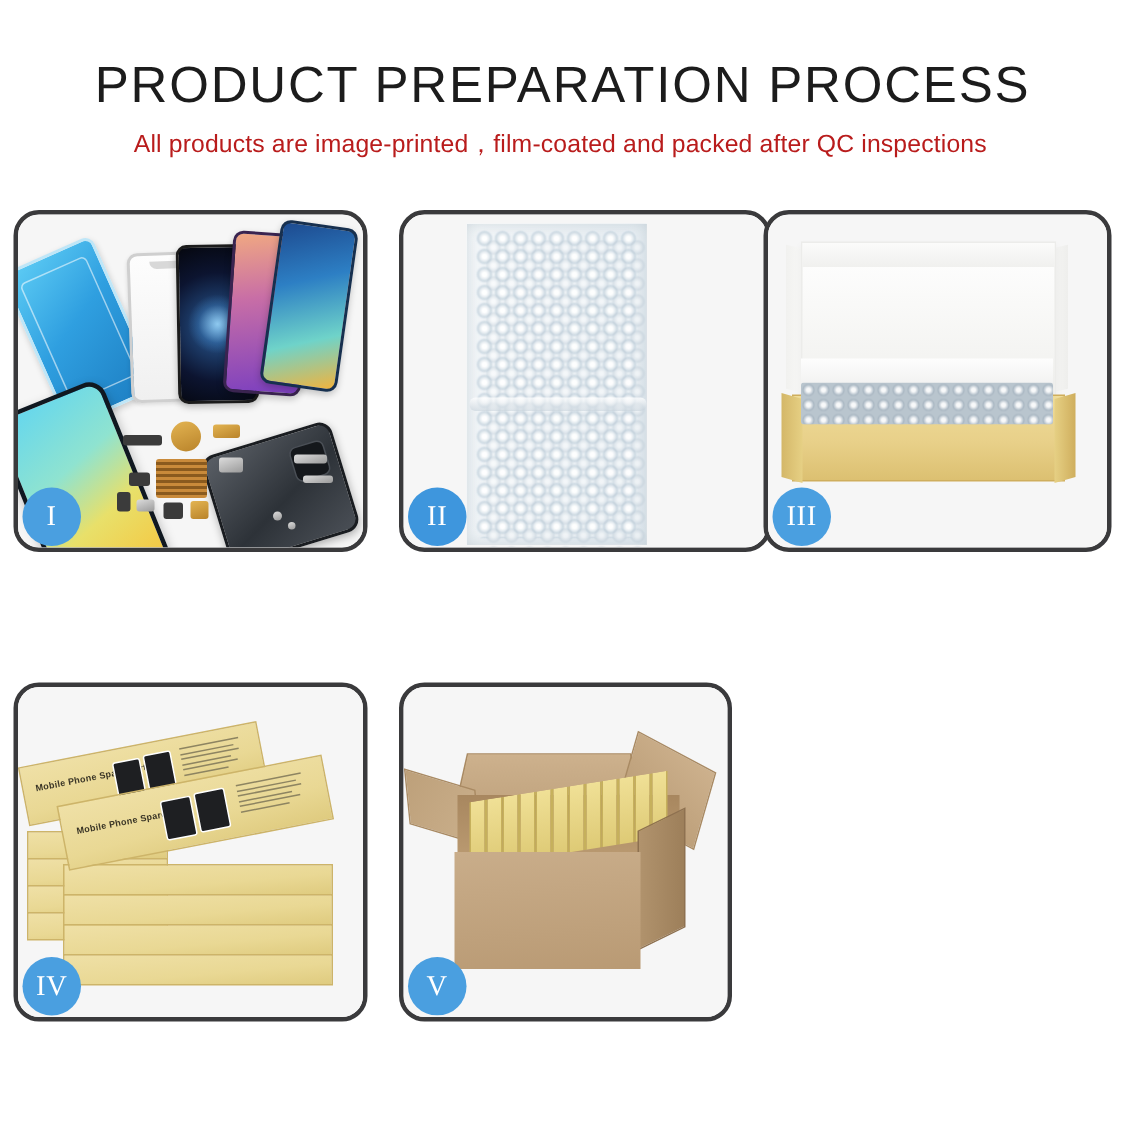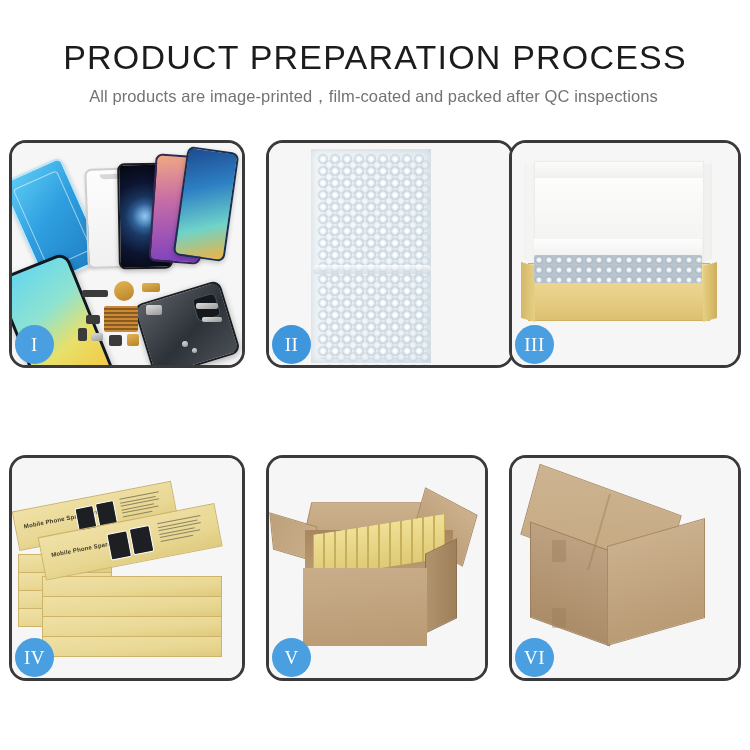--- a/index.html
+++ b/index.html
@@ -18,21 +18,21 @@
     position:absolute;left:0;top:33px;width:750px;
     font-size:34px;line-height:48px;
     font-weight:400;letter-spacing:1.2px;
     color:#1c1c1c;
     white-space:nowrap;
     font-family:"Liberation Sans", sans-serif;
   }
   .subtitle{
     position:absolute;left:0;top:85px;width:747px;
     font-size:16.5px;line-height:22px;
-    color:#737373;letter-spacing:.1px;
+    color:#b91c1c;letter-spacing:.1px;
     white-space:nowrap;
   }
 
   
   .grid{position:absolute;left:0;top:0;width:750px;height:750px;}
   .card{
     position:absolute;
     border:3px solid #3a3a3c;
     border-radius:17px;
     background:#f7f7f7;
@@ -446,26 +446,15 @@
             <b style="left:101px"></b>
             <b style="left:112px"></b>
             <b style="left:123px"></b>
         </div>
         <div class="c5-rightside"></div>
         <div class="c5-front"></div>
       </div>
       <div class="badge" style="left:3px;bottom:1px;background:#4a9fe0;">V</div>
     </div>
 
-    <div class="card p6" style="left:509px;top:455px;width:232px;height:226px;">
-      <div class="scene">
-        <div class="c6-topface"></div>
-        <div class="c6-left"></div>
-        <div class="c6-right"></div>
-        <div class="c6-seam" style="left:86px;top:36px;width:2px;height:76px;transform:skewX(-16deg);"></div>
-        <div class="c6-tape" style="left:40px;top:82px;width:14px;height:22px;"></div>
-        <div class="c6-tape" style="left:40px;top:150px;width:14px;height:20px;"></div>
-      </div>
-      <div class="badge" style="left:3px;bottom:1px;background:#4a9fe0;">VI</div>
-    </div>
 
   </div>
 </div>
 
 </body></html>

